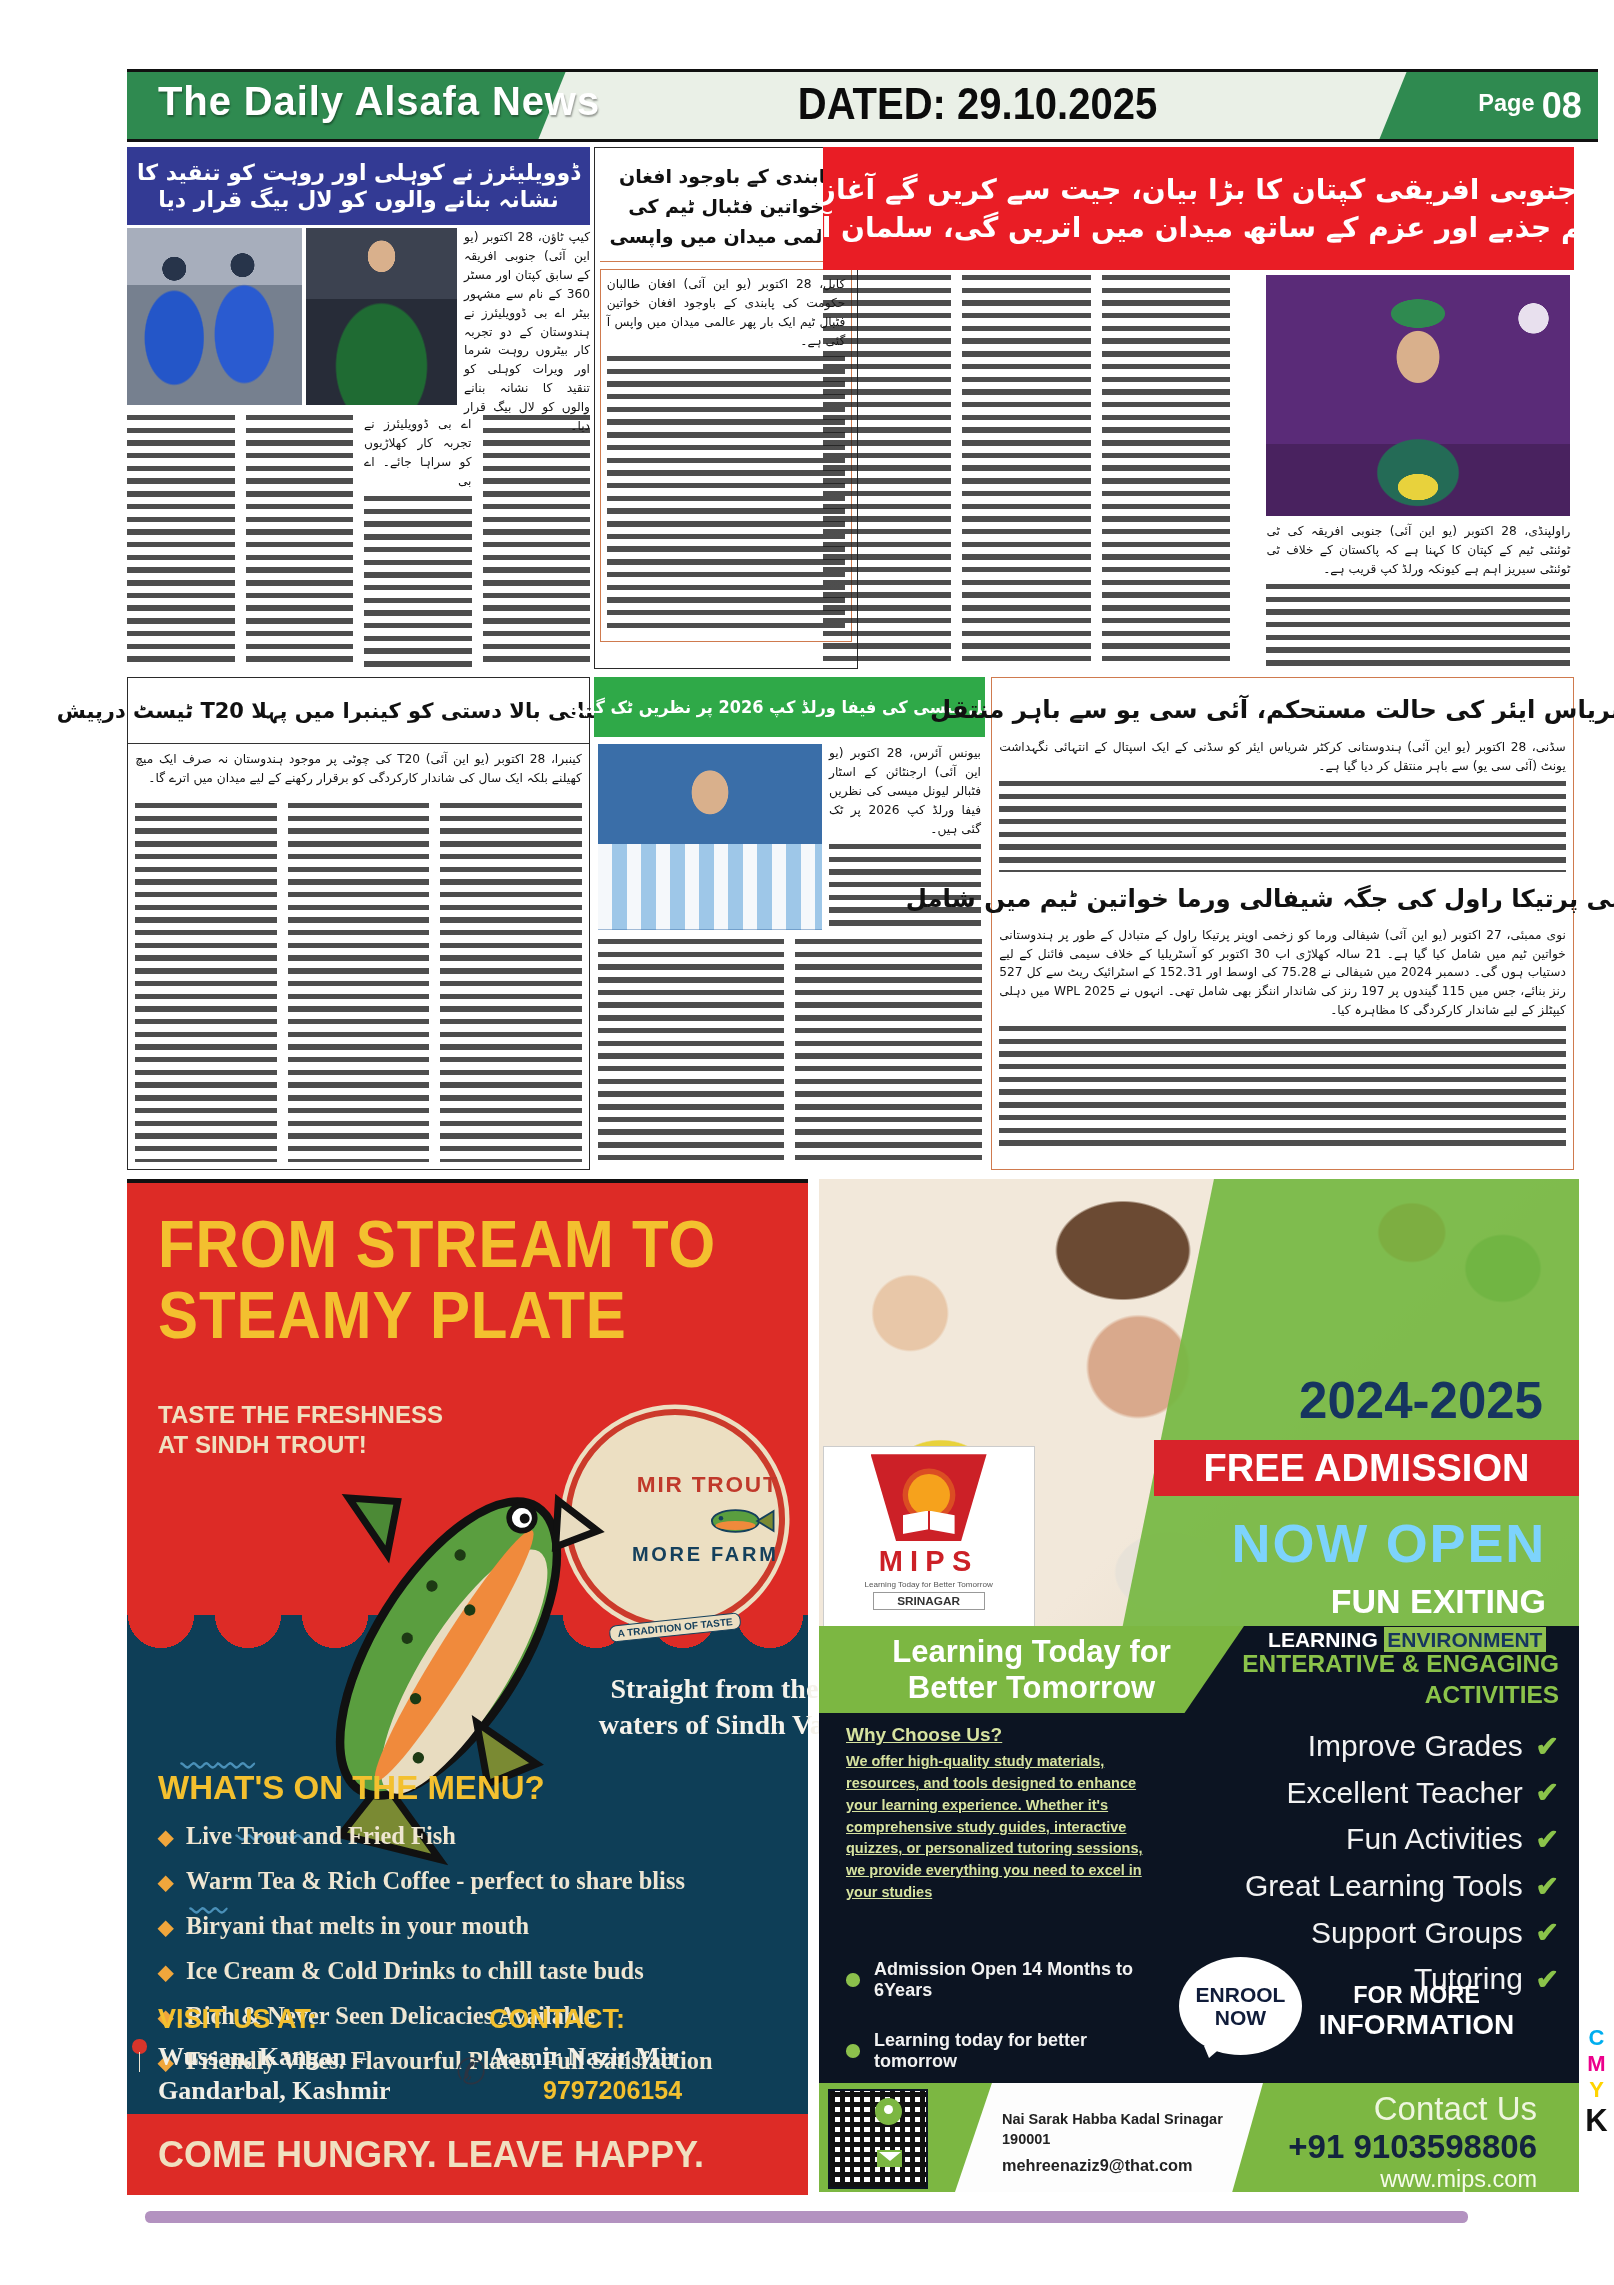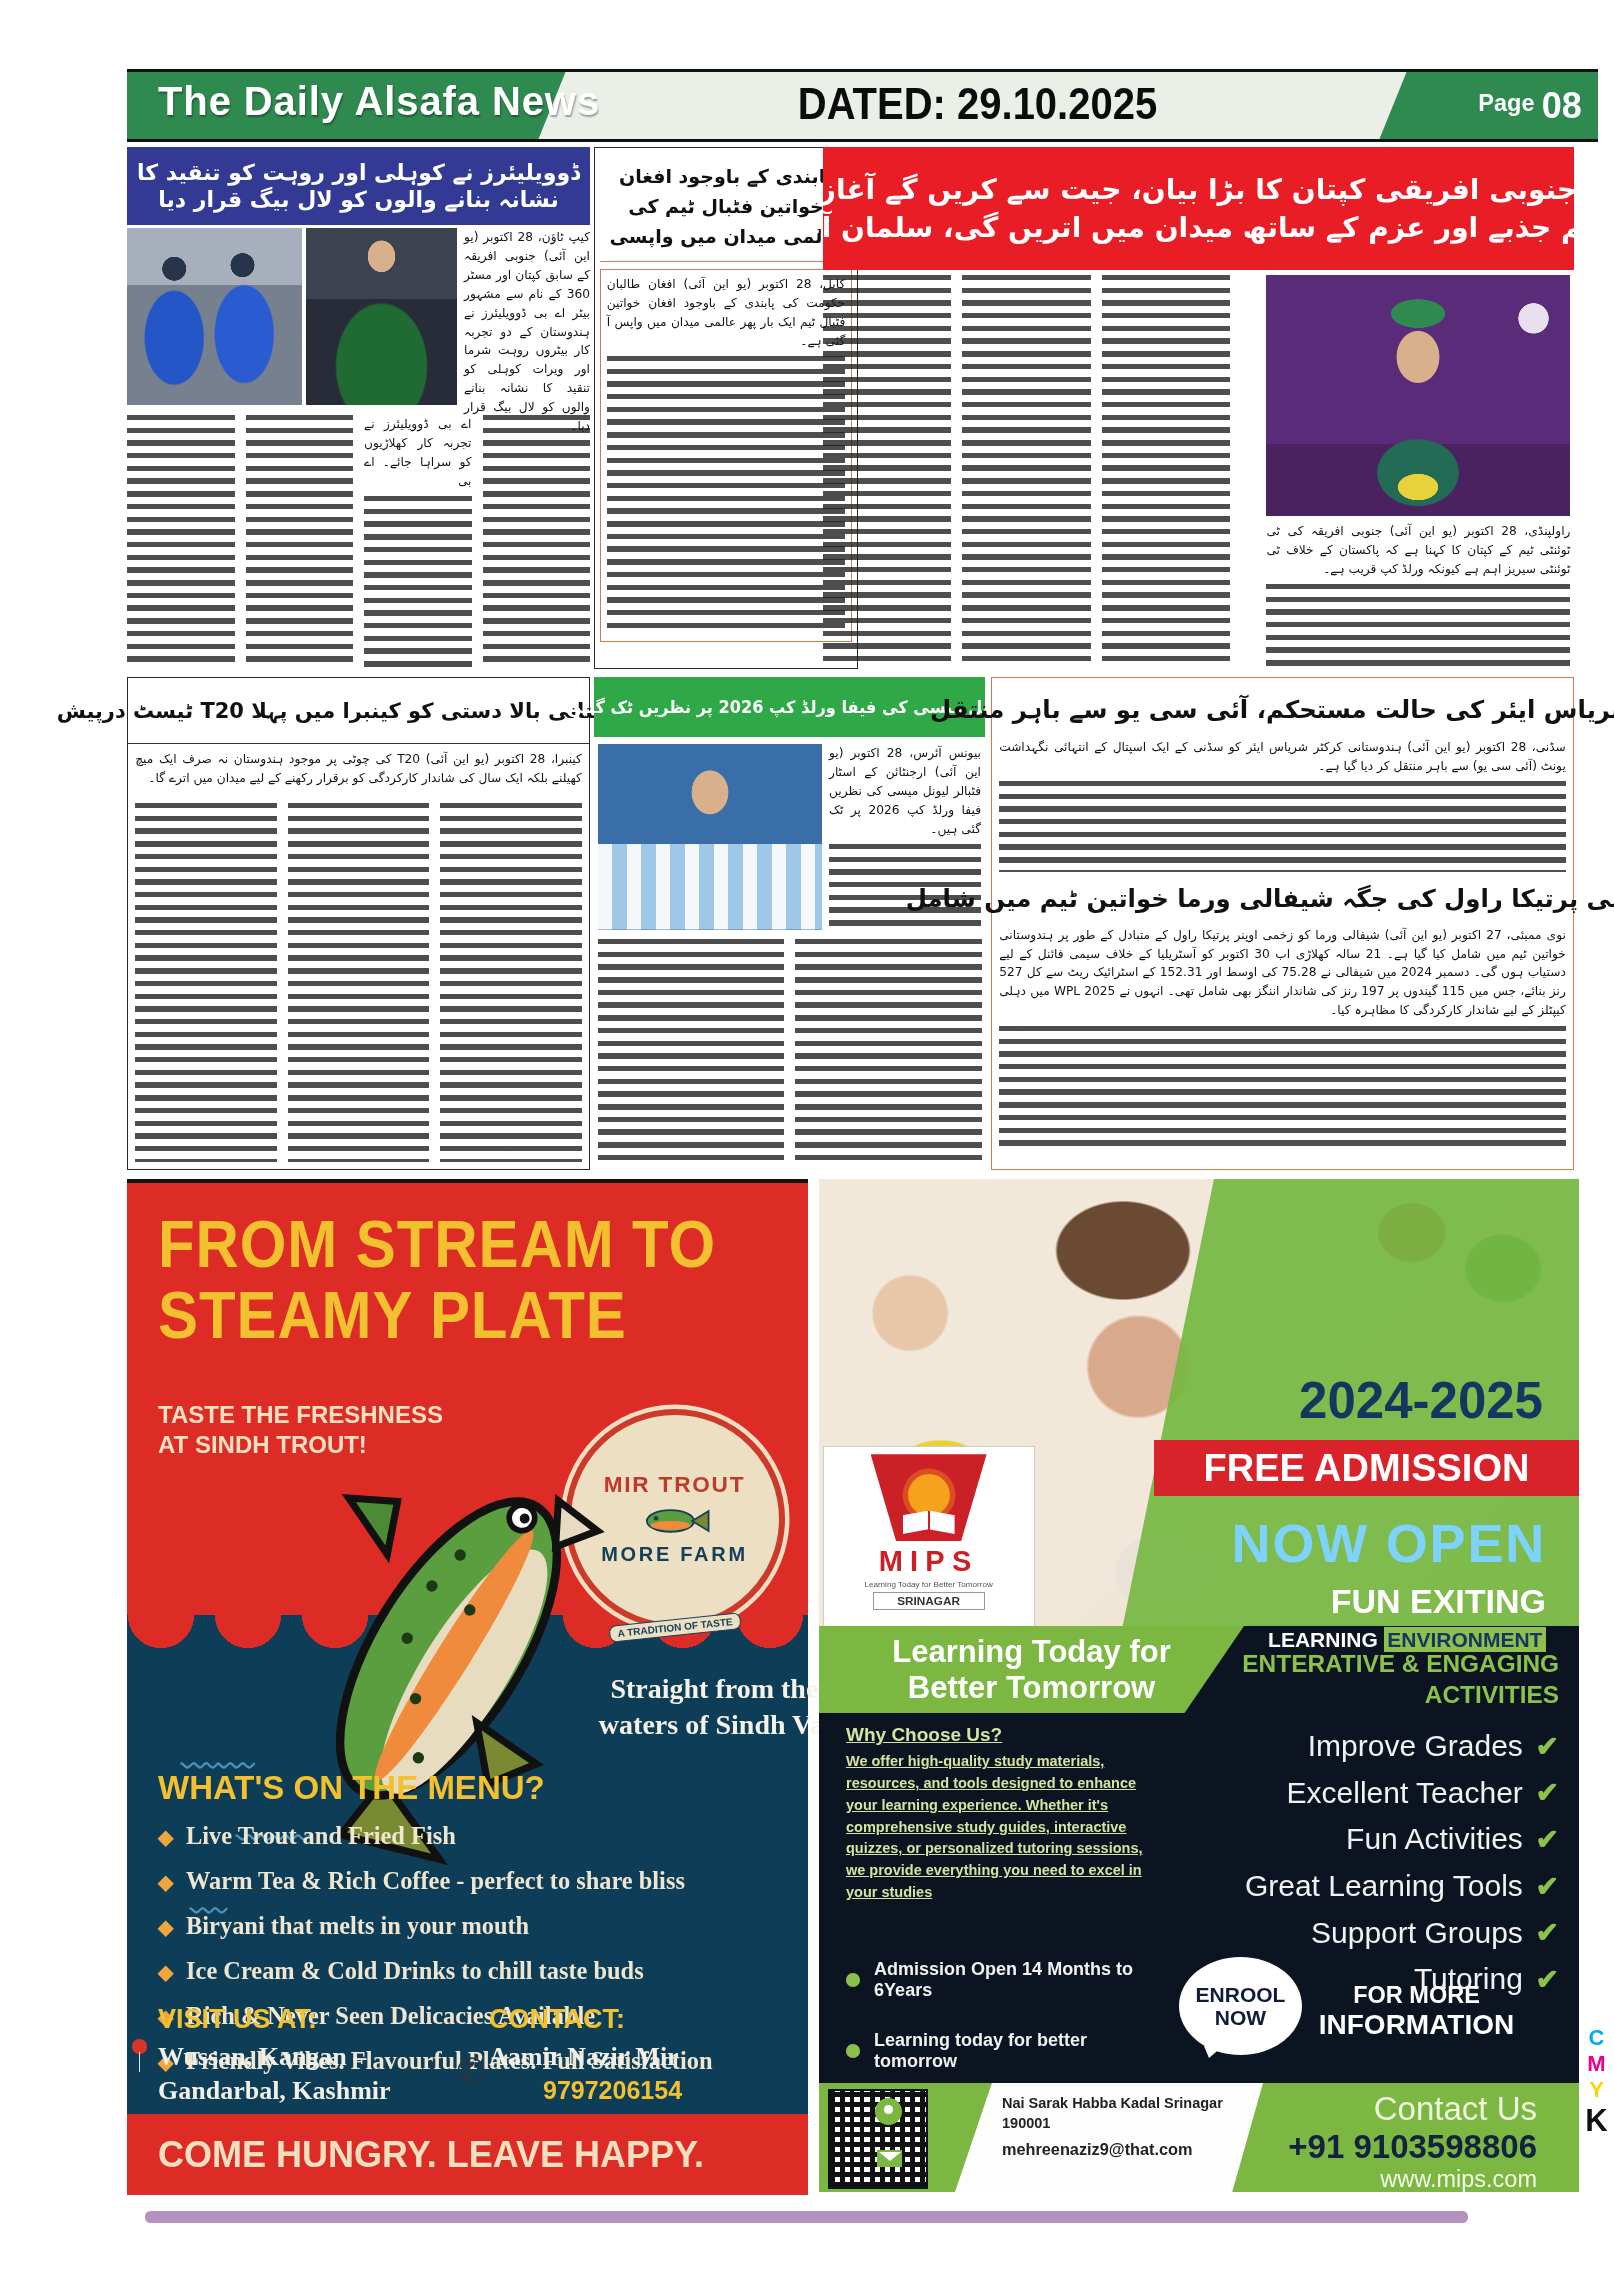--- a/index.html
+++ b/index.html
@@ -78,21 +78,21 @@
          border-top:4.5px solid #111;background:#0e3e57;}
   .trout .red{position:absolute;left:0;top:0;width:100%;height:432px;background:#dd2b26;}
   .trout .scallop{position:absolute;left:0;top:432px;width:100%;height:38px;
          background-image:radial-gradient(circle 34px at 34px 0px,#dd2b26 0 33px,transparent 33px);
          background-size:87px 38px;background-repeat:repeat-x;}
   .t-head{position:absolute;left:31px;top:27px;color:#f3c02f;font-size:60px;font-weight:700;
           line-height:1.06;transform:scaleY(1.1);transform-origin:left top;letter-spacing:0.9px;}
   .t-sub{position:absolute;left:31px;top:217px;color:#f0e0c0;font-size:24px;font-weight:700;line-height:1.25;}
   .badge{position:absolute;right:23.5px;top:226px;width:208px;height:208px;border-radius:50%;
          background:#ecdfc2;border:6.3px solid #cc3a2b;box-shadow:0 0 0 4.5px #ecdfc2;
-         display:flex;flex-direction:column;align-items:center;justify-content:center;gap:1.8px;}
+         display:flex;flex-direction:column;align-items:flex-end;justify-content:center;gap:1.8px;}
   .badge .b1{color:#c0392b;font-weight:700;font-size:22.6px;letter-spacing:1.8px;}
   .badge .b2{color:#15405c;font-weight:700;font-size:20px;letter-spacing:2.7px;}
   .ribbon{position:absolute;left:50%;bottom:-12.7px;transform:translateX(-50%) rotate(-6deg);
           background:#ecdfc2;border:1.8px solid #15405c;border-radius:7.2px;padding:1.8px 7.2px;
           color:#15405c;font-size:10px;font-weight:700;white-space:nowrap;}
   .t-tag{position:absolute;left:427px;top:488px;width:362px;color:#f5f2ea;text-align:center;
          font-family:"Liberation Serif",serif;font-weight:700;font-size:28px;line-height:1.3;}
   .t-menu-title{position:absolute;left:31px;top:586px;color:#f3c02f;font-size:33px;font-weight:700;}
   .t-menu{position:absolute;left:31px;top:639px;width:633px;}
   .t-item{display:flex;align-items:baseline;gap:12.7px;margin-bottom:17px;
@@ -157,21 +157,21 @@
   .bubble::after{content:"";position:absolute;left:25px;bottom:-14.5px;border:12.7px solid transparent;
           border-top-color:#fff;border-left-width:5.4px;border-right-width:14.5px;}
   .m-more{position:absolute;right:27px;top:803px;width:271px;text-align:center;color:#fff;font-weight:700;}
   .m-more .m1{font-size:23.5px;} .m-more .m2{font-size:28px;}
   .m-foot{position:absolute;left:0;top:904px;width:100%;height:109px;background:#7cb742;}
   .qr{position:absolute;left:9px;top:6.3px;width:96px;height:96px;background-color:#fff;
       border:2.7px solid #0c1422;
       background-image:repeating-linear-gradient(0deg,#111 0 4.5px,transparent 4.5px 10px),
                        repeating-linear-gradient(90deg,#111 0 4.5px,transparent 4.5px 10px);}
   .m-white{position:absolute;left:136px;top:0;width:308px;height:109px;background:#fdfdfd;
-      clip-path:polygon(12% 0,100% 0,90% 100%,0 100%);padding:11px 9px 0 47px;box-sizing:border-box;}
+      clip-path:polygon(12% 0,100% 0,90% 100%,0 100%);padding:27px 9px 0 47px;box-sizing:border-box;}
   .m-addr{font-size:14.5px;font-weight:700;color:#222;line-height:1.35;}
   .m-email{font-size:16.3px;font-weight:700;color:#222;margin-top:7.2px;}
   .locpin{position:absolute;left:56px;top:14.5px;width:27px;height:27px;border-radius:50%;background:#7cb742;}
   .locpin::after{content:"";position:absolute;left:9px;top:7.2px;width:9px;height:9px;border-radius:50%;background:#fff;}
   .env{position:absolute;left:58px;top:67px;width:25px;height:17px;background:#7cb742;}
   .env::after{content:"";position:absolute;left:1.8px;top:1.8px;border:11px solid transparent;
       border-top:9px solid #fff;border-width:9px 11px 0 11px;}
   .m-cu{position:absolute;right:42px;top:7.2px;text-align:right;}
   .m-cu .c1{color:#eef6df;font-size:33px;}
   .m-cu .c2{color:#13233f;font-size:33px;font-weight:700;}

